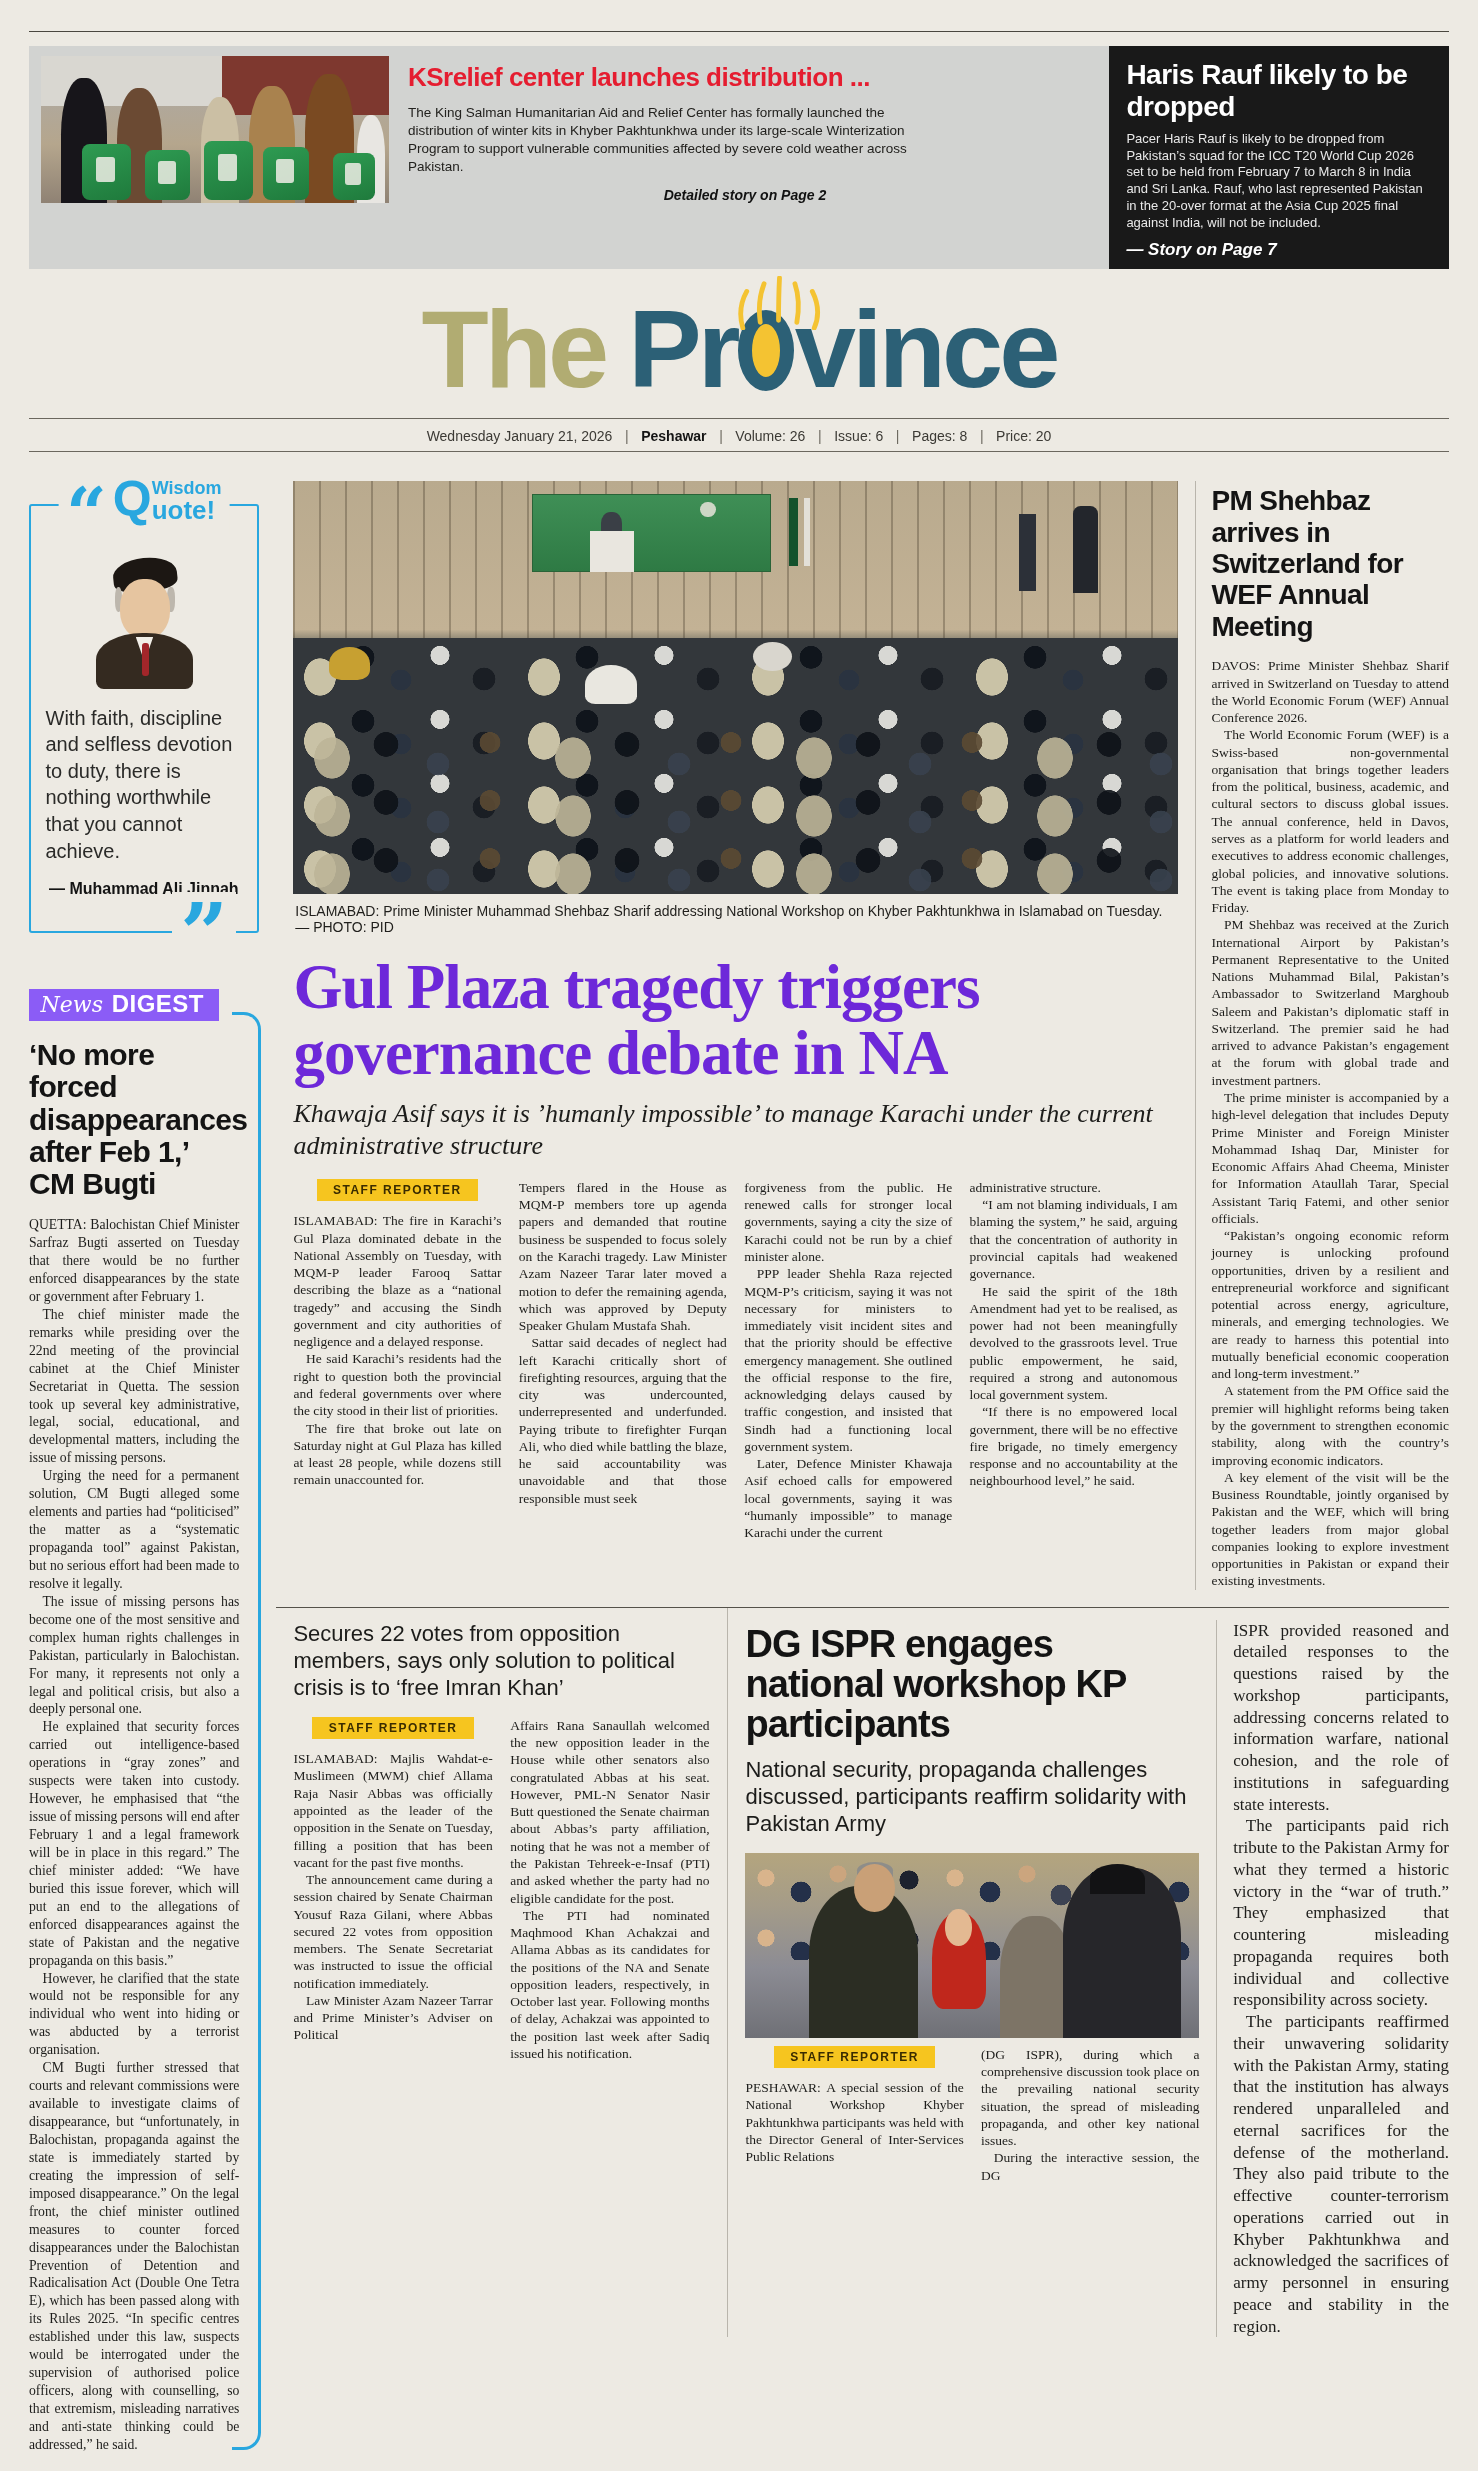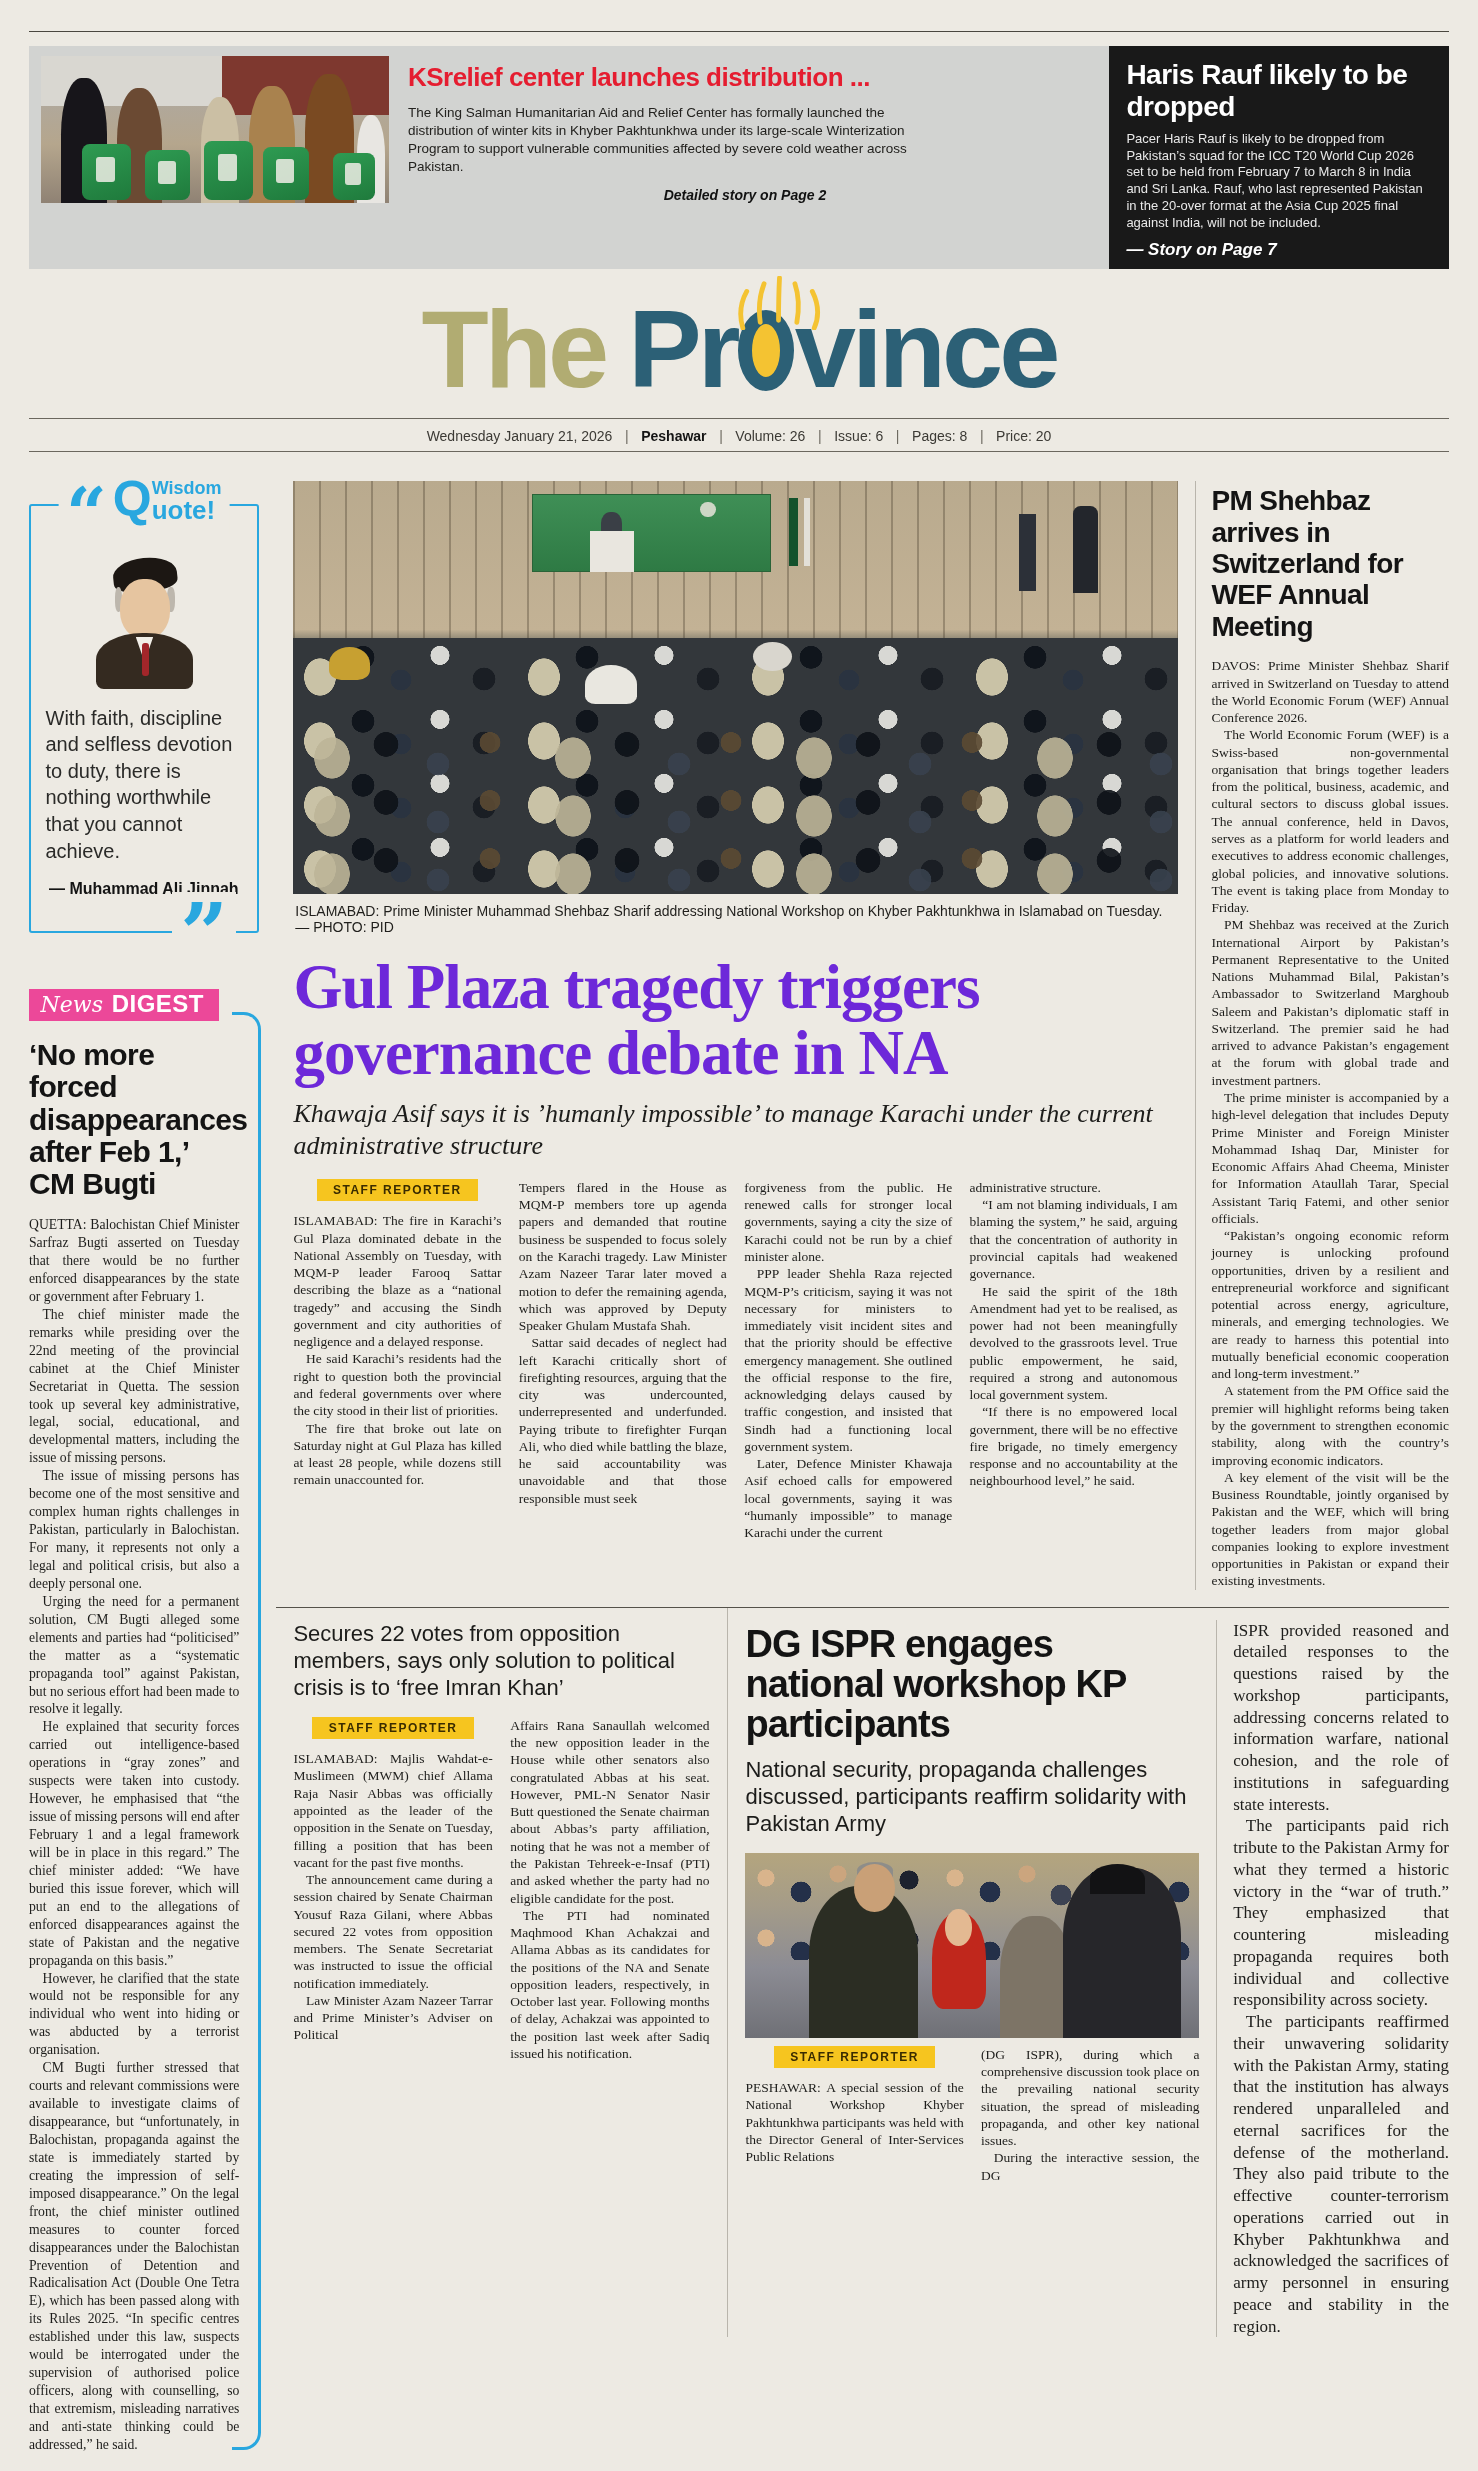--- a/index.html
+++ b/index.html
@@ -85,21 +85,21 @@
   .jn-tie  { position:absolute; left:52px; top:89px; width:7.7px; height:33px; background:#a3262a; border-radius:2.9px; }
   .quote-text { font-family:"Liberation Sans", sans-serif; font-size:20px; line-height:1.33; color:#2a2a28; }
   .quote-attr { font-family:"Liberation Sans", sans-serif; font-weight:bold; font-size:16px; text-align:center; margin-top:15.4px; color:#141414; }
   .q-close { position:absolute; bottom:-44px; right:21px; font-family:"DejaVu Serif", serif; font-weight:bold;
     color:#29a7df; font-size:83px; line-height:1; background:#edeae3; padding:0 7.7px; }
 
   
   .digest { margin-top:56px; position:relative; padding-right:19.3px; min-height:1120px; }
   .digest-rail { position:absolute; top:23px; right:-1.9px; bottom:3.9px; width:29px;
     border:3.9px solid #29a7df; border-left:none; border-radius:0 17.4px 17.4px 0; }
-  .digest-header { background:#ec4899; color:#fff; display:inline-block; padding:1px 15.4px 3.9px 11.6px; position:relative; z-index:1; }
+  .digest-header { background:#8b5cf6; color:#fff; display:inline-block; padding:1px 15.4px 3.9px 11.6px; position:relative; z-index:1; }
   .dh-news { font-family:"DejaVu Serif", serif; font-style:italic; font-size:22px; margin-right:8.7px; }
   .dh-digest { font-family:"Liberation Sans", sans-serif; font-weight:bold; font-size:24px; letter-spacing:0.5px; }
   .digest-headline { font-family:"Liberation Sans", sans-serif; font-weight:bold; font-size:30px;
     line-height:1.08; letter-spacing:-0.6px; margin:17.4px 0 15.4px; color:#141414; }
   .news-body p { font-size:13.7px; line-height:1.31; margin:0; text-align:justify; }
   .news-body p + p { text-indent:13.5px; }
 
   
   .main-photo { height:413px; position:relative; overflow:hidden;
     background:linear-gradient(180deg,#b9aa8e 0%,#c3b295 36%,#6a6a60 40%,#3a3d3f 58%,#2e3133 100%); }
@@ -269,22 +269,22 @@
 
       <div class="digest">
         <div class="digest-rail"></div>
         <div class="digest-header">
           <span class="dh-news">News</span><span class="dh-digest">DIGEST</span>
         </div>
         <div class="digest-headline">‘No more forced disappearances after Feb 1,’ CM Bugti</div>
         <div class="news-body">
             <p>QUETTA: Balochistan Chief Minister Sarfraz Bugti asserted on Tuesday that there would be no further enforced disappearances by the state or government after February 1.</p>
             <p>The chief minister made the remarks while presiding over the 22nd meeting of the provincial cabinet at the Chief Minister Secretariat in Quetta. The session took up several key administrative, legal, social, educational, and developmental matters, including the issue of missing persons.</p>
+            <p>Urging the need for a permanent solution, CM Bugti alleged some elements and parties had “politicised” the matter as a “systematic propaganda tool” against Pakistan, but no serious effort had been made to resolve it legally.</p>
             <p>The issue of missing persons has become one of the most sensitive and complex human rights challenges in Pakistan, particularly in Balochistan. For many, it represents not only a legal and political crisis, but also a deeply personal one.</p>
-            <p>Urging the need for a permanent solution, CM Bugti alleged some elements and parties had “politicised” the matter as a “systematic propaganda tool” against Pakistan, but no serious effort had been made to resolve it legally.</p>
             <p>He explained that security forces carried out intelligence-based operations in “gray zones” and suspects were taken into custody. However, he emphasised that “the issue of missing persons will end after February 1 and a legal framework will be in place in this regard.” The chief minister added: “We have buried this issue forever, which will put an end to the allegations of enforced disappearances against the state of Pakistan and the negative propaganda on this basis.”</p>
             <p>However, he clarified that the state would not be responsible for any individual who went into hiding or was abducted by a terrorist organisation.</p>
             <p>CM Bugti further stressed that courts and relevant commissions were available to investigate claims of disappearance, but “unfortunately, in Balochistan, propaganda against the state is immediately started by creating the impression of self-imposed disappearance.” On the legal front, the chief minister outlined measures to counter forced disappearances under the Balochistan Prevention of Detention and Radicalisation Act (Double One Tetra E), which has been passed along with its Rules 2025. “In specific centres established under this law, suspects would be interrogated under the supervision of authorised police officers, along with counselling, so that extremism, misleading narratives and anti-state thinking could be addressed,” he said.</p>
           </div>
       </div>
     </div>
 
     <div class="right-area">
       <div class="row1">
 

